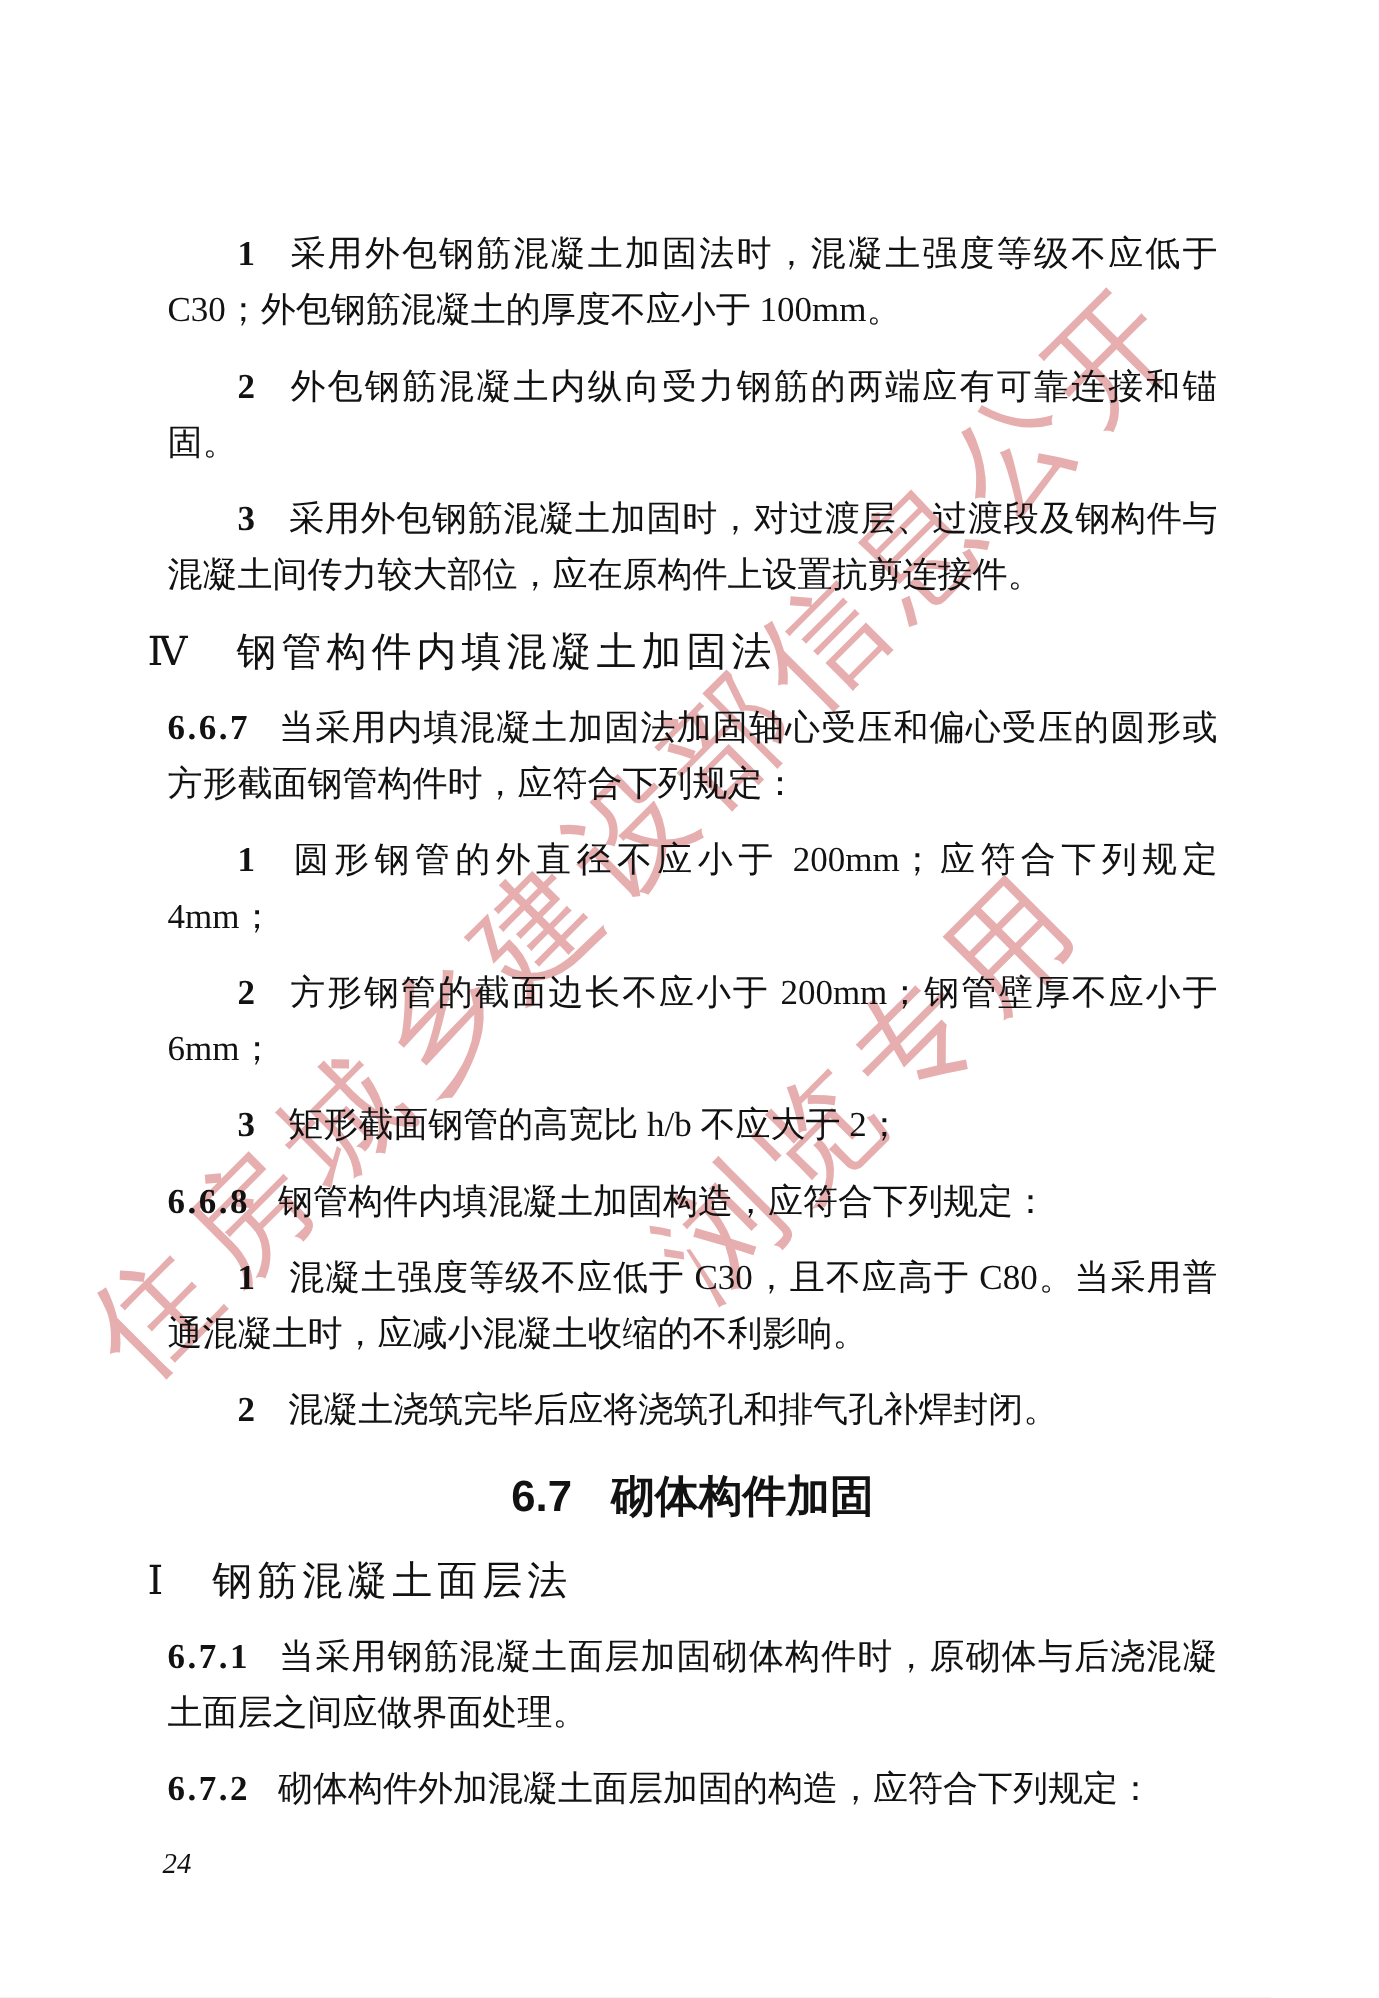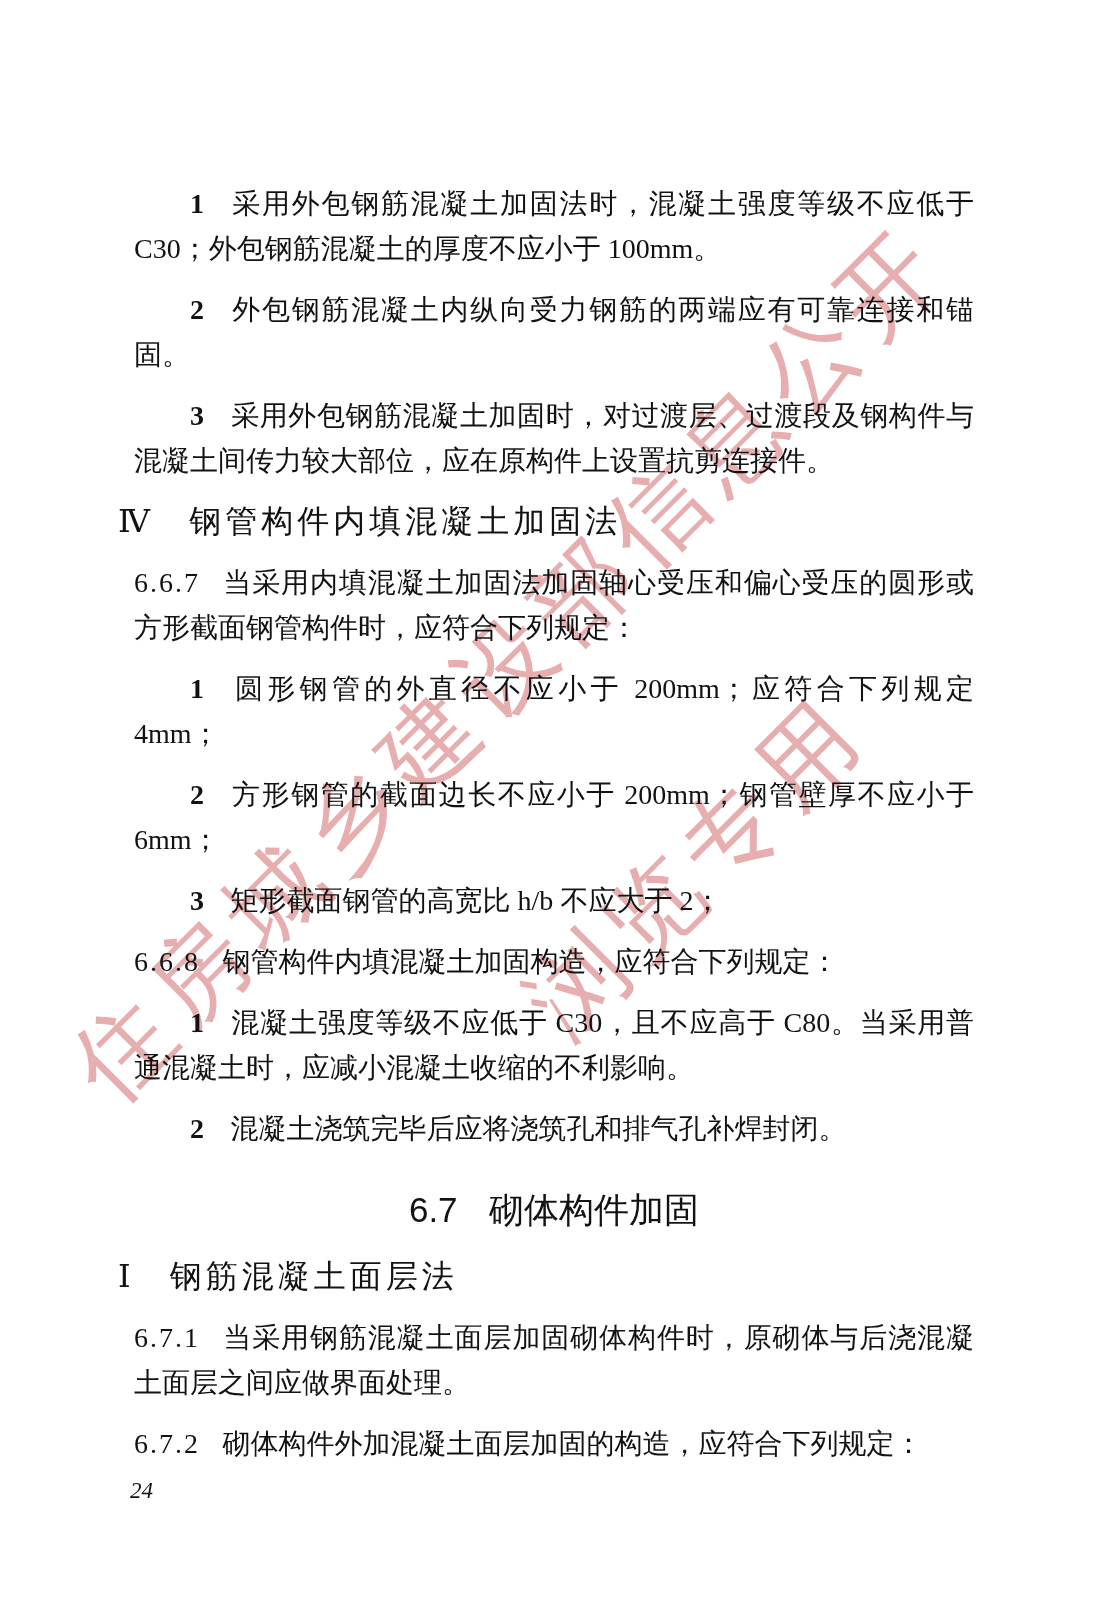--- a/index.html
+++ b/index.html
@@ -32,37 +32,37 @@
     z-index:1;
   }
   .content p{
     margin:16px;
     font-size:28px;
     line-height:45px;
     text-align:justify;
   }
   p.item{text-indent:2em;}
   .num{font-weight:700;margin-right:0.95em;}
-  .clause-num{font-weight:400;letter-spacing:2px;margin-right:0.8em;}
+  .clause-num{font-weight:700;letter-spacing:2px;margin-right:0.8em;}
   .math{font-family:"Liberation Serif","DejaVu Serif",serif;}
   .sub-heading{
     text-align:left;
     font-size:32px !important;
     line-height:45px;
     margin:12px 0 16px !important;
     letter-spacing:4px;
   }
   .sub-heading .rn{margin-right:1.1em;}
   .heading{
     text-align:center !important;
     font-family:"Liberation Sans","DejaVu Sans",sans-serif;
-    font-weight:400;
+    font-weight:700;
     font-size:35px !important;
     line-height:48px;
-    margin:36px 0 22px !important;
+    margin:24px 0 22px !important;
   }
   .heading .hn{margin-right:0.9em;}
   .page-number{
     position:absolute;
     left:130px;top:1478px;
     font-size:23px;
     font-style:italic;
     z-index:1;
   }
 </style>

